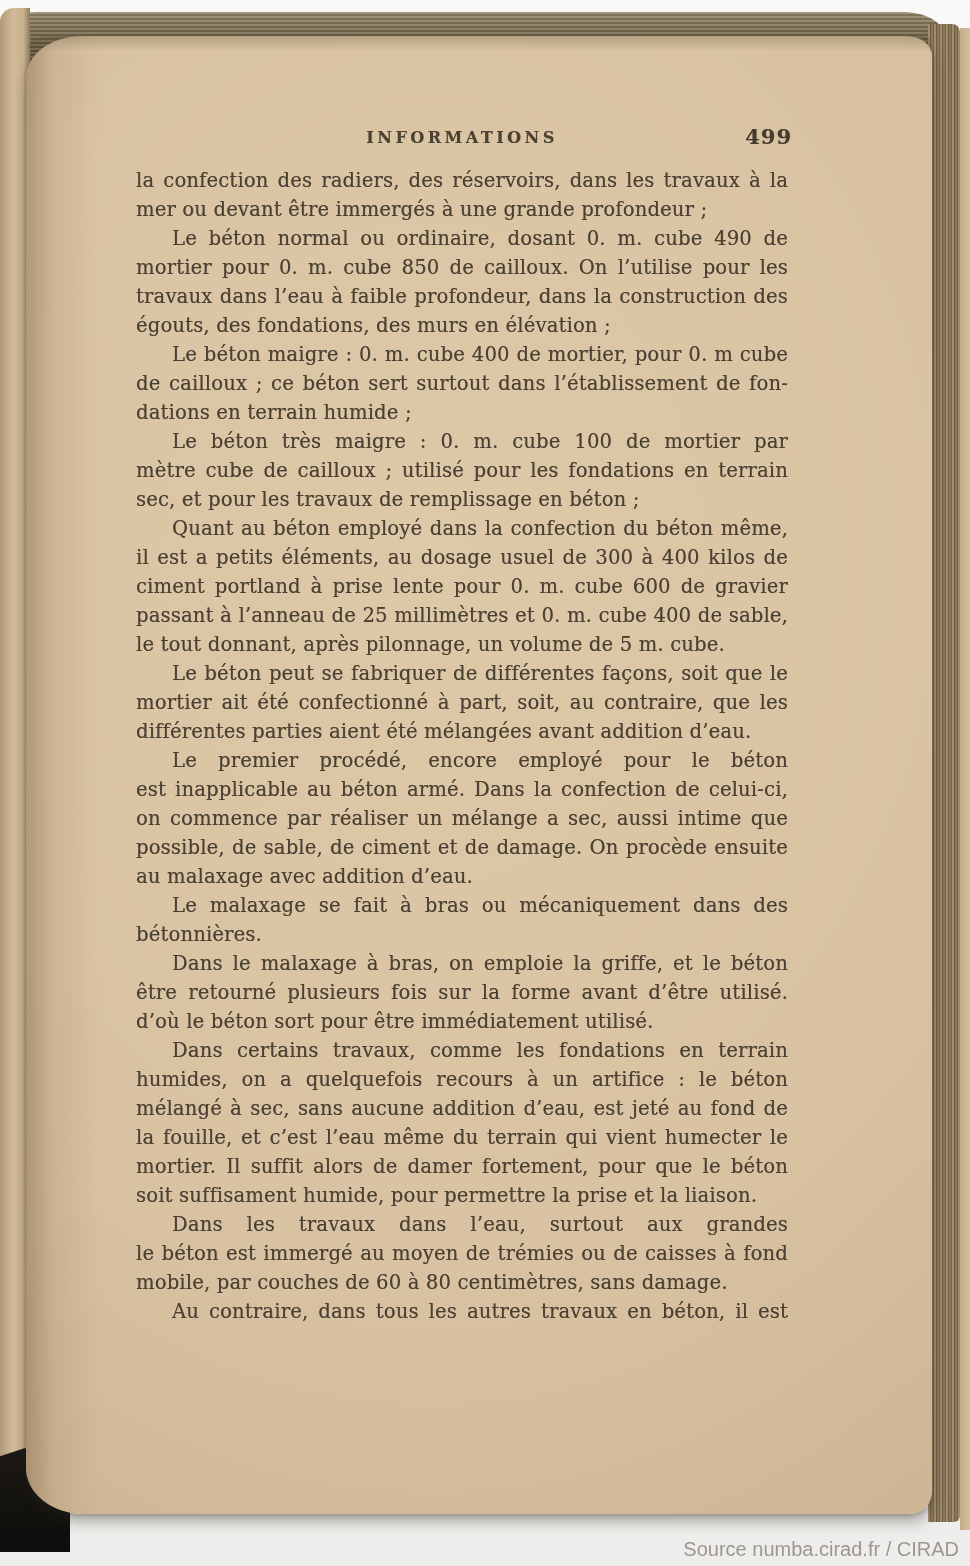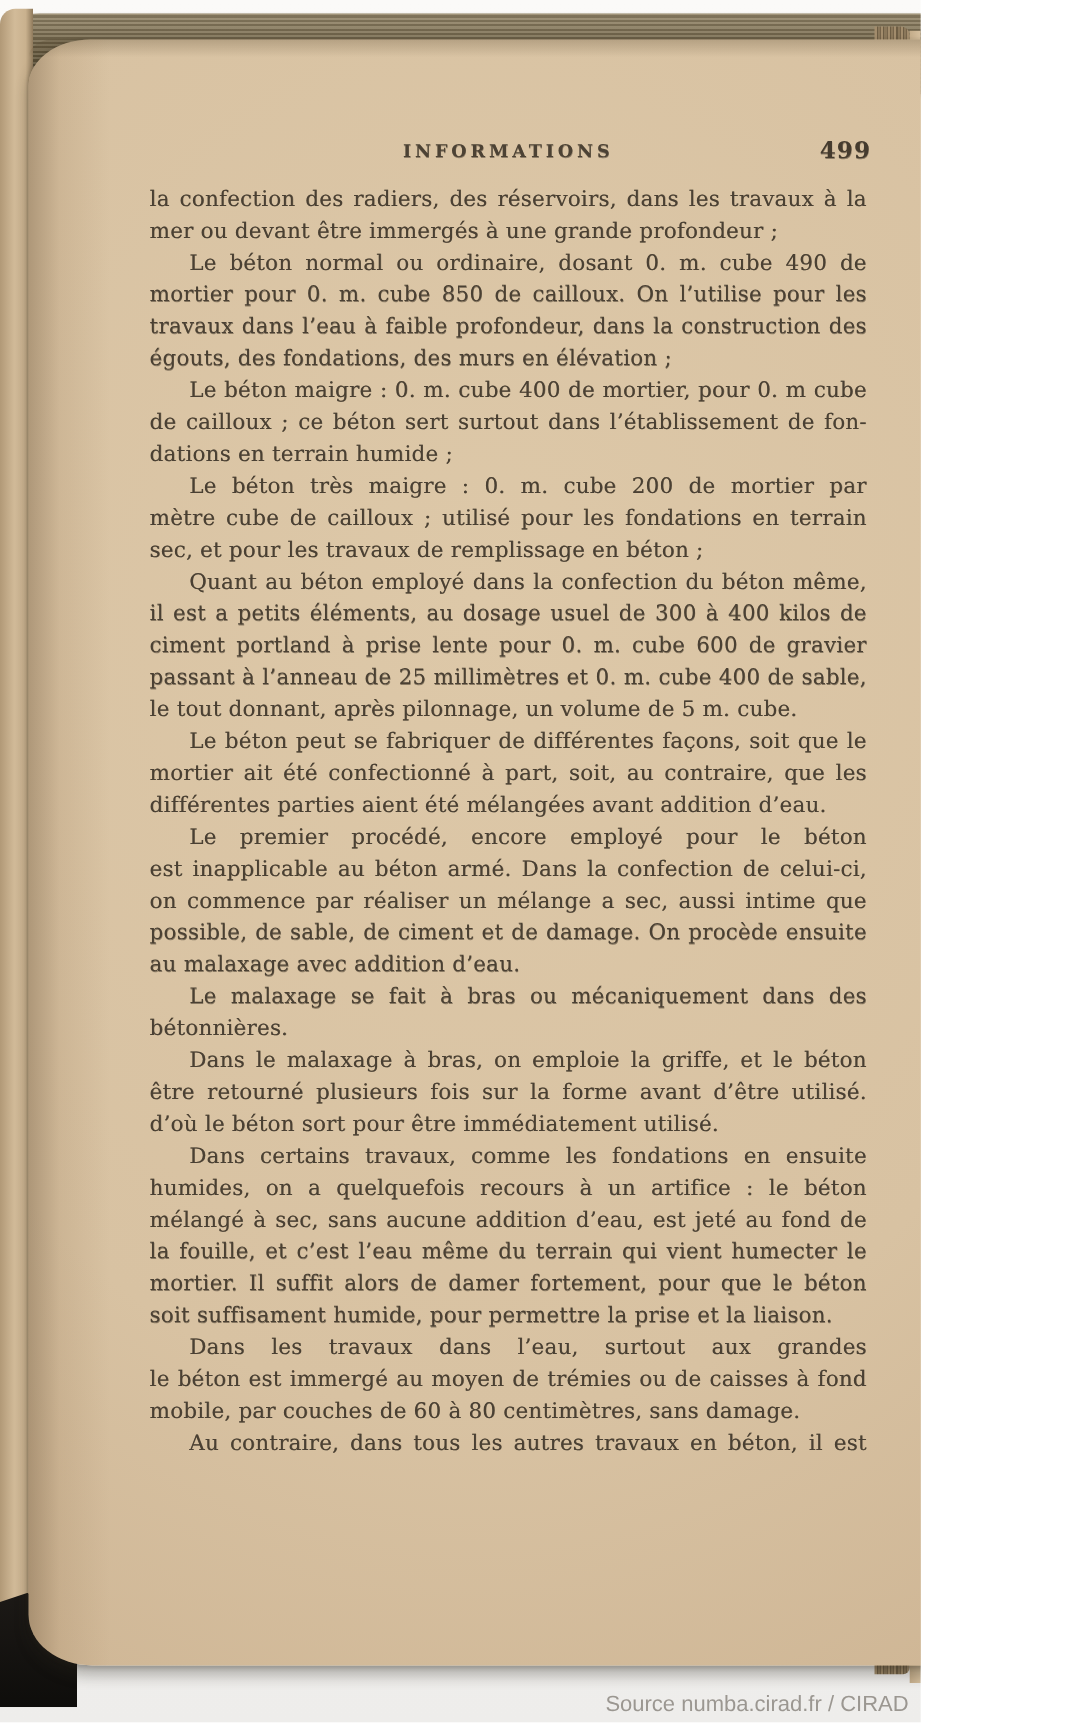--- a/index.html
+++ b/index.html
@@ -1,17 +1,17 @@
 <!DOCTYPE html>
 <html style="--paper: #d8c2a2; --paper-light: #ddc8a8; --ink: #4a4033; --attr: #9b9791;"><head>
 <meta charset="utf-8">
 <style>
   html,body{margin:0;padding:0;}
   .stage{
-    position:relative;width:837px;height:1566px;overflow:hidden;
+    position:relative;width:970px;height:1566px;overflow:hidden;
     background:linear-gradient(180deg,#fbfaf8 0%,#f4f3f1 55%,#eeedeb 100%);
     font-family:"DejaVu Serif","Liberation Serif",serif;
   }
   
   .top-edge{
     position:absolute;left:2px;top:12px;width:948px;height:74px;
     background:
       repeating-linear-gradient(180deg, rgba(255,255,255,.10) 0 2px, rgba(0,0,0,.14) 2px 4px),
       linear-gradient(180deg,#97896c 0%,#6d6044 45%,#544831 100%);
     border-radius:34px 46px 0 0 / 24px 34px 0 0;
@@ -103,42 +103,42 @@
       <div class="body-text" id="body-text">
           <div class="line">la confection des radiers, des réservoirs, dans les travaux à la</div>
           <div class="line last">mer ou devant être immergés à une grande profondeur ;</div>
           <div class="line indent">Le béton normal ou ordinaire, dosant 0. m. cube 490 de</div>
           <div class="line">mortier pour 0. m. cube 850 de cailloux. On l’utilise pour les</div>
           <div class="line">travaux dans l’eau à faible profondeur, dans la construction des</div>
           <div class="line last">égouts, des fondations, des murs en élévation ;</div>
           <div class="line indent">Le béton maigre : 0. m. cube 400 de mortier, pour 0. m cube 900</div>
           <div class="line">de cailloux ; ce béton sert surtout dans l’établissement de fon-</div>
           <div class="line last">dations en terrain humide ;</div>
-          <div class="line indent">Le béton très maigre : 0. m. cube 200 de mortier par</div>
+          <div class="line indent">Le béton très maigre : 0. m. cube 100 de mortier par</div>
           <div class="line">mètre cube de cailloux ; utilisé pour les fondations en terrain</div>
           <div class="line last">sec, et pour les travaux de remplissage en béton ;</div>
           <div class="line indent">Quant au béton employé dans la confection du béton même,</div>
           <div class="line">il est a petits éléments, au dosage usuel de 300 à 400 kilos de</div>
           <div class="line">ciment portland à prise lente pour 0. m. cube 600 de gravier</div>
           <div class="line">passant à l’anneau de 25 millimètres et 0. m. cube 400 de sable,</div>
           <div class="line last">le tout donnant, après pilonnage, un volume de 5 m. cube.</div>
           <div class="line indent">Le béton peut se fabriquer de différentes façons, soit que le</div>
           <div class="line">mortier ait été confectionné à part, soit, au contraire, que les</div>
           <div class="line last">différentes parties aient été mélangées avant addition d’eau.</div>
           <div class="line indent">Le premier procédé, encore employé pour le béton ordinaire,</div>
           <div class="line">est inapplicable au béton armé. Dans la confection de celui-ci,</div>
           <div class="line">on commence par réaliser un mélange a sec, aussi intime que</div>
           <div class="line">possible, de sable, de ciment et de damage. On procède ensuite</div>
           <div class="line last">au malaxage avec addition d’eau.</div>
           <div class="line indent">Le malaxage se fait à bras ou mécaniquement dans des</div>
           <div class="line last">bétonnières.</div>
           <div class="line indent">Dans le malaxage à bras, on emploie la griffe, et le béton doit</div>
           <div class="line">être retourné plusieurs fois sur la forme avant d’être utilisé.</div>
           <div class="line last">d’où le béton sort pour être immédiatement utilisé.</div>
-          <div class="line indent">Dans certains travaux, comme les fondations en ensuite</div>
+          <div class="line indent">Dans certains travaux, comme les fondations en terrain</div>
           <div class="line">humides, on a quelquefois recours à un artifice : le béton</div>
           <div class="line">mélangé à sec, sans aucune addition d’eau, est jeté au fond de</div>
           <div class="line">la fouille, et c’est l’eau même du terrain qui vient humecter le</div>
           <div class="line">mortier. Il suffit alors de damer fortement, pour que le béton</div>
           <div class="line last">soit suffisament humide, pour permettre la prise et la liaison.</div>
           <div class="line indent">Dans les travaux dans l’eau, surtout aux grandes profondeurs,</div>
           <div class="line">le béton est immergé au moyen de trémies ou de caisses à fond</div>
           <div class="line last">mobile, par couches de 60 à 80 centimètres, sans damage.</div>
           <div class="line indent">Au contraire, dans tous les autres travaux en béton, il est</div>
         </div>

